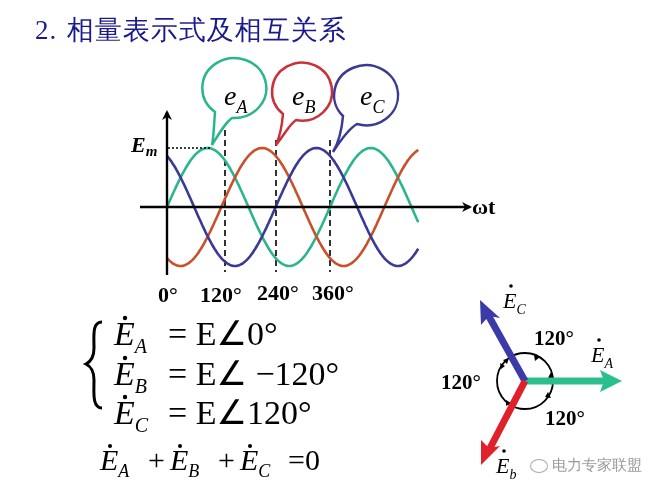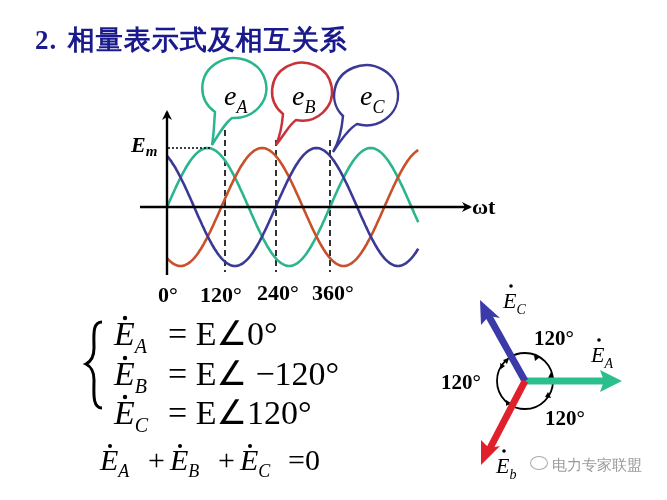--- a/index.html
+++ b/index.html
@@ -1,20 +1,20 @@
 <!DOCTYPE html>
 <html><head>
 <meta charset="utf-8">
 <style>
   html, body { margin:0; padding:0; background:#ffffff; }
   body { width:667px; height:500px; position:relative; overflow:hidden; font-family:"Liberation Serif", serif; }
-  .title { position:absolute; left:35px; top:22px; font-size:27px; font-weight:bold; color:#1a1a8c; font-family:"DejaVu Sans", sans-serif; letter-spacing:1px; }
+  .title { position:absolute; left:35px; top:12px; font-size:27px; font-weight:normal; color:#1a1a8c; font-family:"DejaVu Sans", sans-serif; letter-spacing:1px; }
   .title .num { font-family:"Liberation Serif", serif; }
   svg { position:absolute; left:0; top:0; }
-  .watermark { position:absolute; left:530px; top:456px; font-size:15px; color:#9a9a9a; font-family:"DejaVu Sans", sans-serif; display:flex; gap:4px; }
+  .watermark { position:absolute; left:530px; top:456px; font-size:15px; color:#9a9a9a; font-family:"DejaVu Sans", sans-serif; display:flex; align-items:center; gap:4px; }
 </style>
 </head>
 <body>
 
 <div class="title">
   <span class="num">2.</span>
   <span>相量表示式及相互关系</span>
 </div>
 
 <svg width="667" height="500" viewBox="0 0 667 500">

